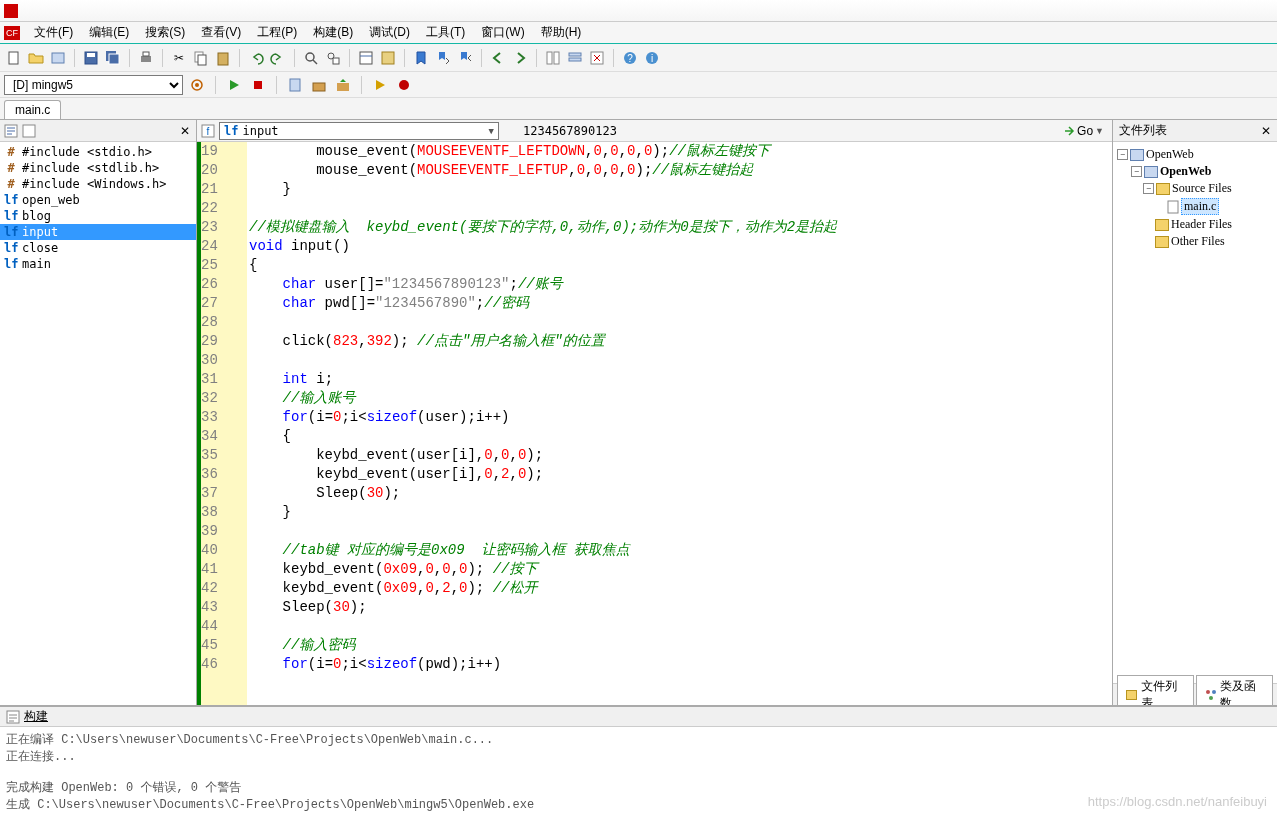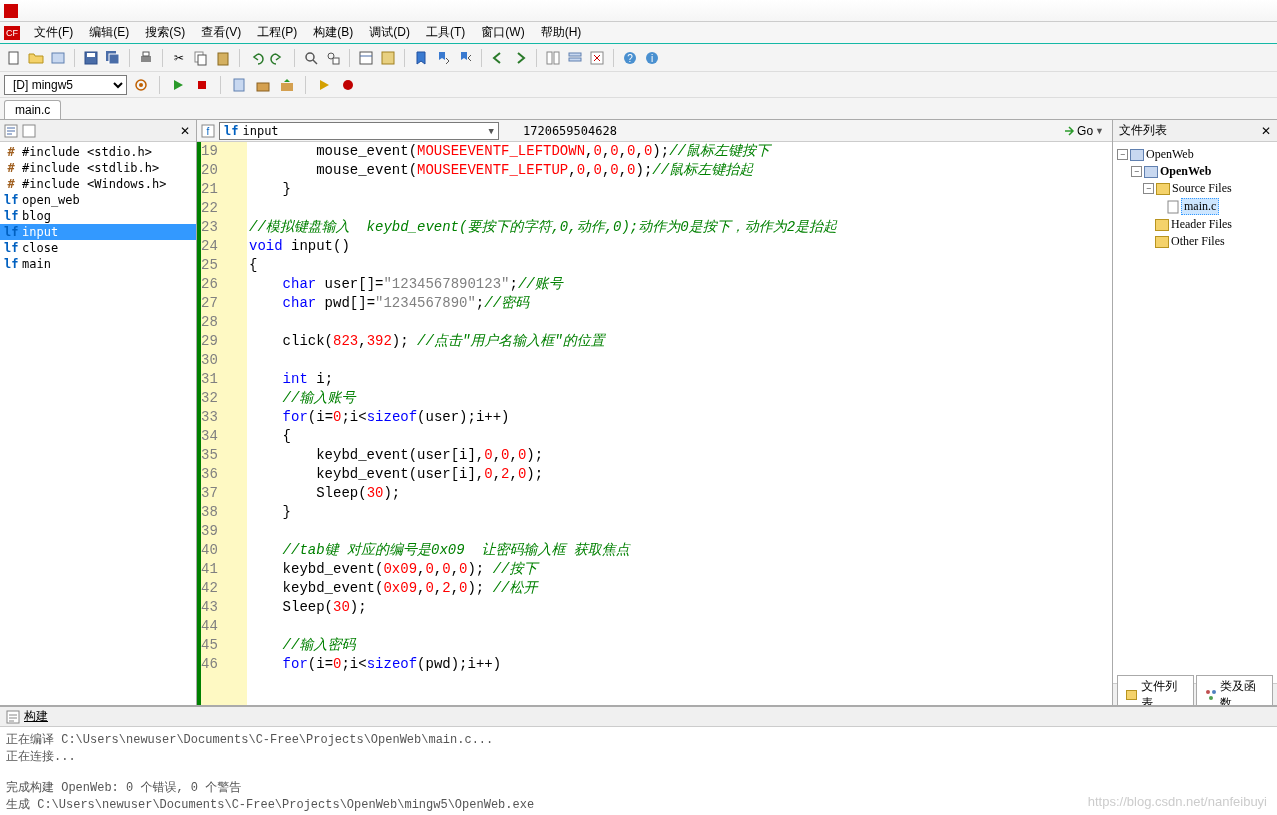--- a/index.html
+++ b/index.html
@@ -8,21 +8,21 @@
 .titlebar .appicon { width: 14px; height: 14px; background: #c00; margin-right: 6px; }
 .titlebar .title { color: #000; font-size: 12px; }
 .menubar { background: #f6f6f6; height: 22px; display: flex; align-items: center; padding: 0 4px; border-bottom: 1px solid #14b8a6; }
 .menubar .appicon { width: 16px; height: 14px; background: #c00; color:#fff; font-size:9px; display:flex; align-items:center; justify-content:center; margin-right: 6px; }
 .menubar .mitem { padding: 2px 8px; cursor: default; }
 .toolbar { background: #f4f4f4; height: 28px; display: flex; align-items: center; padding: 0 4px; border-bottom: 1px solid #ddd; gap:2px; }
 .tbtn { width: 20px; height: 20px; display: flex; align-items: center; justify-content: center; cursor: default; border-radius:2px; }
 .tsep { width: 1px; height: 18px; background: #ccc; margin: 0 4px; }
 .toolbar2 { background: #f4f4f4; height: 26px; display: flex; align-items: center; padding: 0 4px; border-bottom: 1px solid #ddd; gap:4px; }
 .combo { height: 20px; border: 1px solid #7a7a7a; background: #fff; padding: 0 4px; font-size: 12px; }
-.combo.cfg { width: 123px; }
+.combo.cfg { width: 179px; }
 .main { flex: 1; display: flex; overflow: hidden; }
 .leftcol { width: 197px; display: flex; flex-direction: column; border-right: 1px solid #aaa; background:#fff; }
 .tabstrip { height: 22px; background: #f4f4f4; display: flex; align-items: flex-end; border-bottom: 1px solid #aaa; padding-left: 4px; }
 .tab { background: #fff; border: 1px solid #aaa; border-bottom: none; padding: 2px 10px; font-size: 12px; border-radius: 3px 3px 0 0; }
 .symhdr { height: 22px; background: #f0f0f0; border-bottom: 1px solid #ccc; display: flex; align-items: center; padding: 0 4px; gap:4px; }
 .symhdr .sicon { width:14px; height:14px; }
 .symhdr .closebtn { margin-left:auto; width:14px; height:14px; display:flex; align-items:center; justify-content:center; }
 .symlist { flex:1; overflow:auto; padding: 2px 0; }
 .symrow { display:flex; align-items:center; padding: 1px 4px; gap:4px; font-family: "SimSun","NSimSun",monospace; font-size:12px; white-space:nowrap; }
 .symrow.sel { background:#3399ff; color:#fff; }
@@ -338,21 +338,21 @@
     <div class="funcbar">
       <svg width="14" height="14">
           <rect x="1" y="1" width="12" height="12" fill="#fff" stroke="#888"></rect>
           <text x="7" y="11" text-anchor="middle" font-size="10" fill="#0060c0">f</text>
         </svg>
       <div class="fcombo">
         <span style="color:#0060c0;font-weight:bold;margin-right:4px">lf</span>
         <span>input</span>
         <span class="dd">▼</span>
       </div>
-      <div class="readout">1720659504628</div>
+      <div class="readout">1234567890123</div>
       <div class="gobtn">
         <svg width="12" height="12">
             <path d="M2 6h7M6 2l4 4-4 4" fill="none" stroke="#2a9a2a" stroke-width="1.5"></path>
           </svg>
         <span>Go</span>
         <span style="font-size:9px;color:#555">▼</span>
       </div>
     </div>
     <div class="editor">
       <div class="gutter" id="gutter">19

